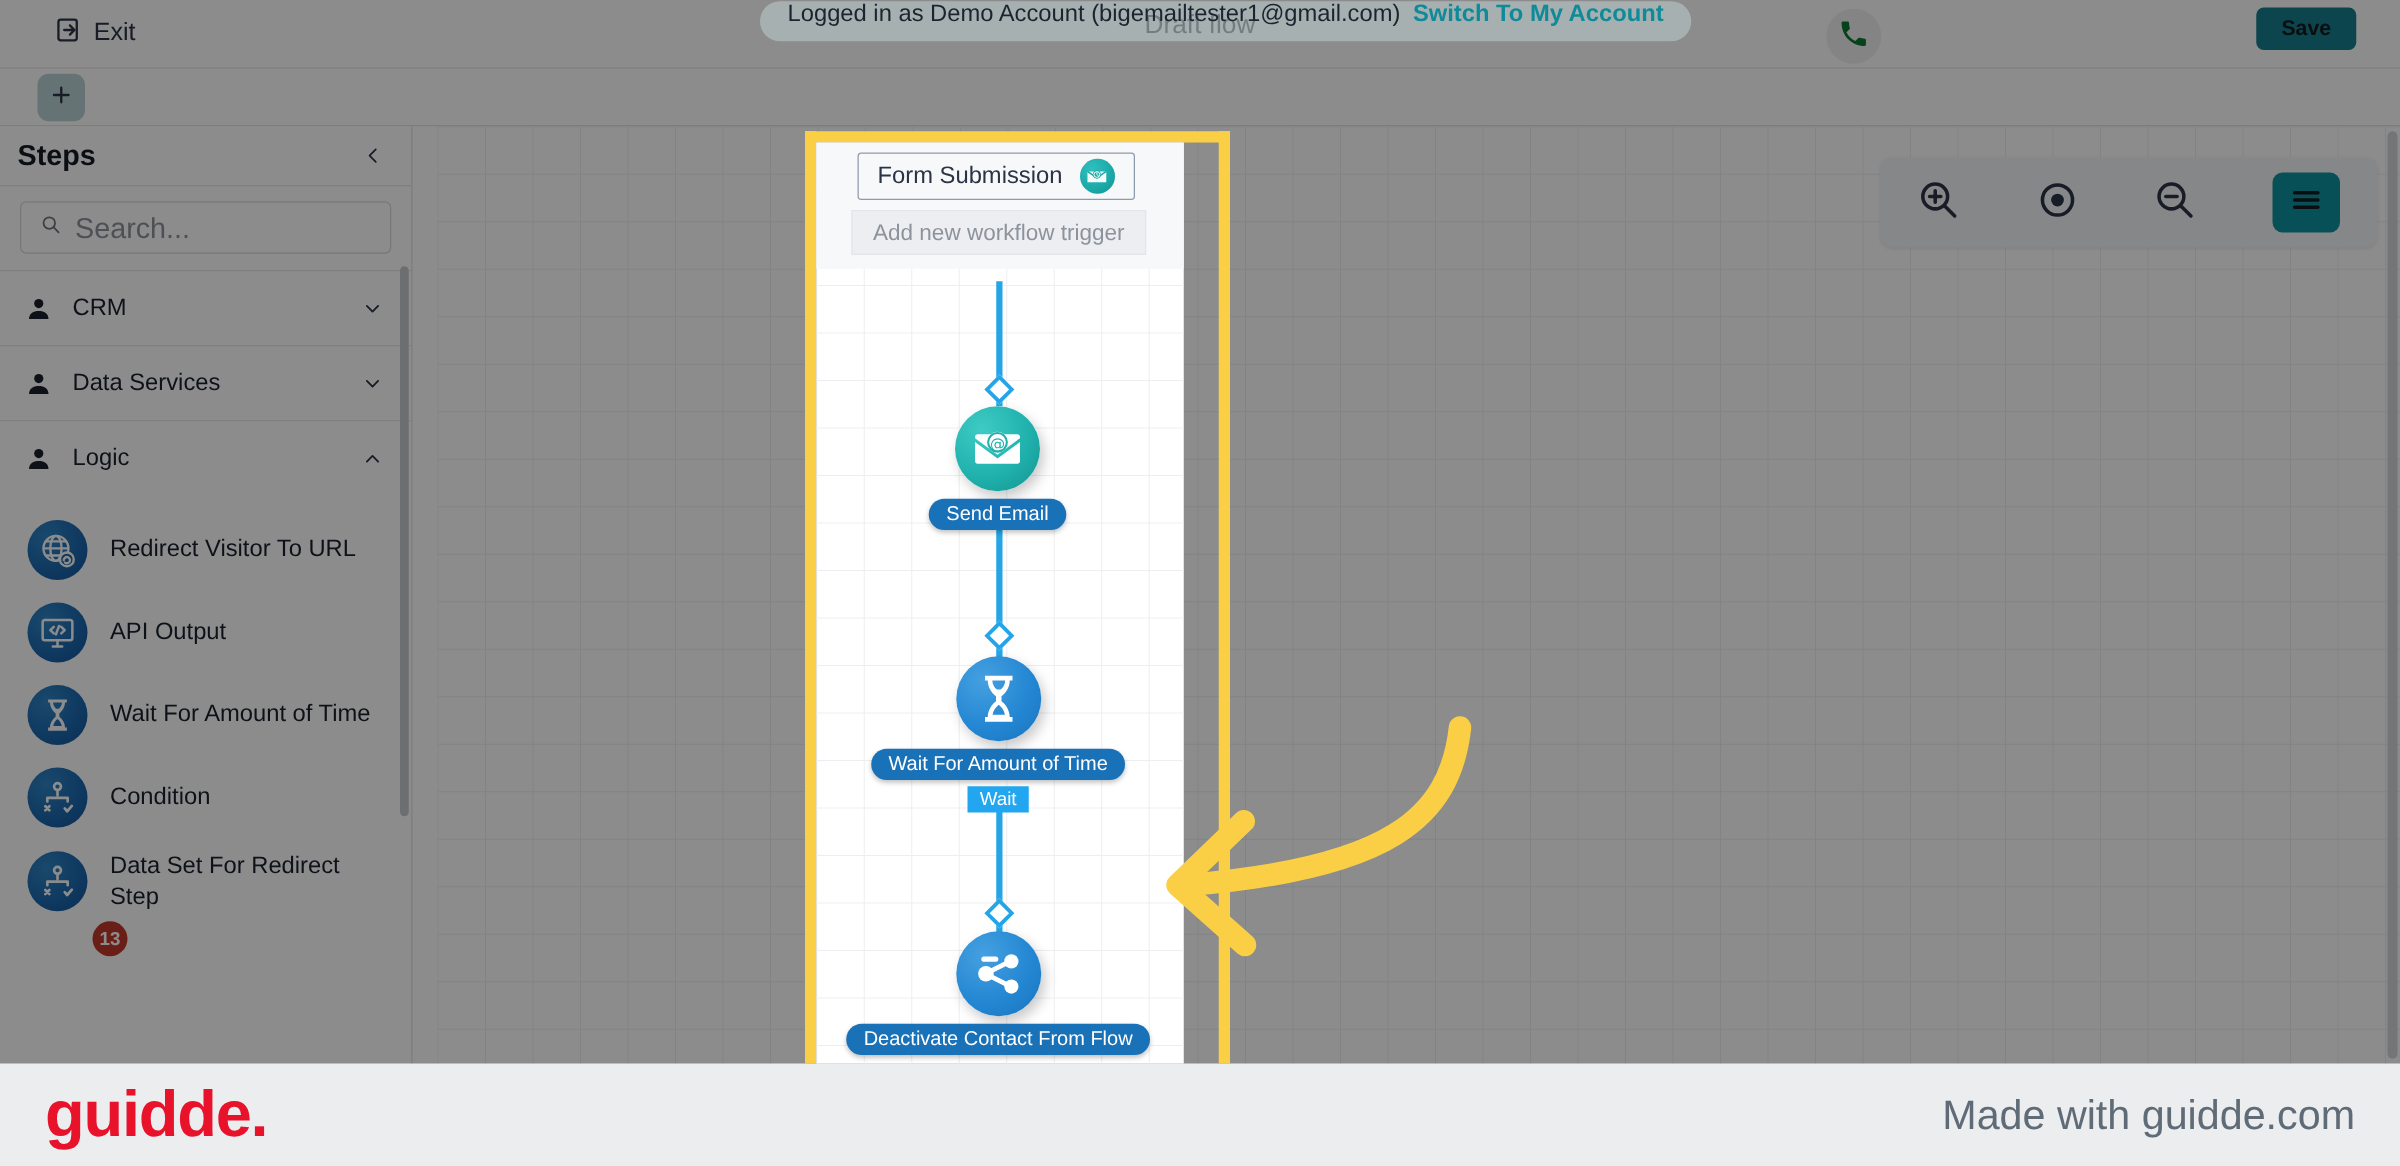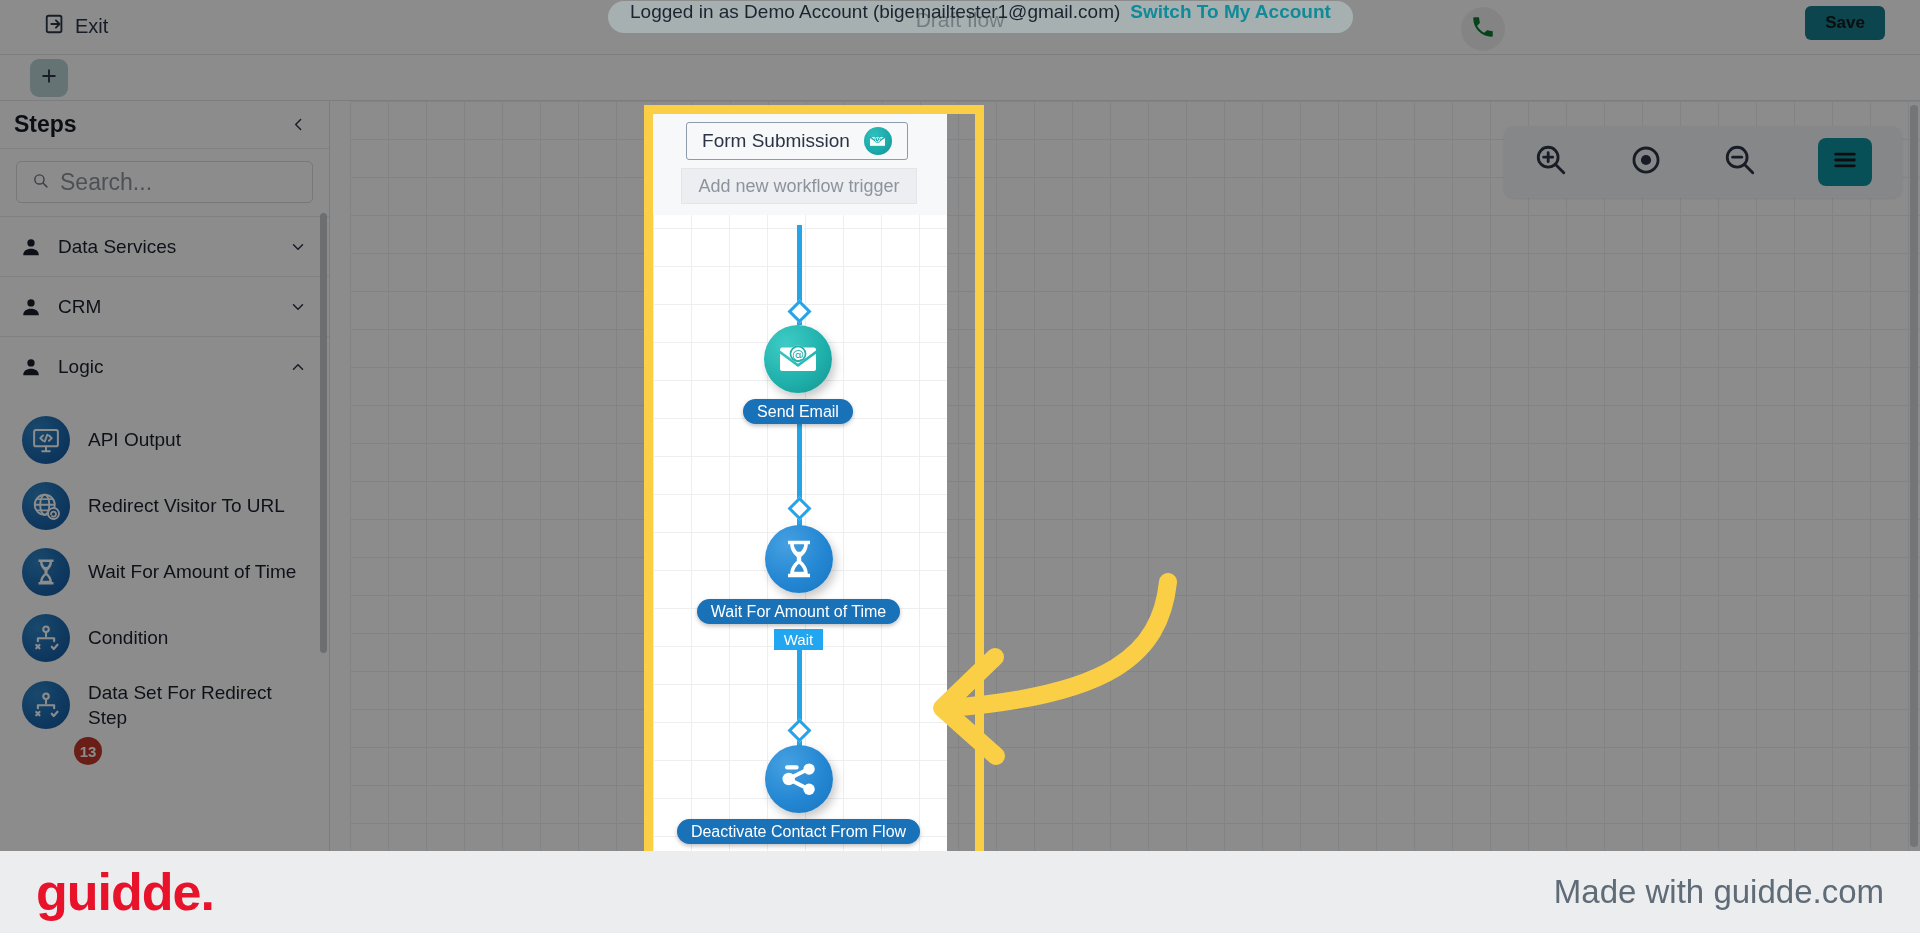--- a/index.html
+++ b/index.html
@@ -403,36 +403,36 @@
       </div>
     </div>
 
     <div class="cat">
       <span class="person">
         <svg viewBox="0 0 24 24" fill="#1a212c">
             <circle cx="12" cy="7.5" r="4"></circle>
             <path d="M3.5 21c0-4.7 3.8-7 8.5-7s8.5 2.3 8.5 7z"></path>
           </svg>
       </span>
-      <span class="cat-label">Data Services</span>
+      <span class="cat-label">CRM</span>
       <span class="chev">
         <svg viewBox="0 0 24 24" fill="none" stroke="#2b3445" stroke-width="2" stroke-linecap="round" stroke-linejoin="round">
             <path d="M6 9l6 6 6-6"></path>
           </svg>
       </span>
     </div>
 
     <div class="cat">
       <span class="person">
         <svg viewBox="0 0 24 24" fill="#1a212c">
             <circle cx="12" cy="7.5" r="4"></circle>
             <path d="M3.5 21c0-4.7 3.8-7 8.5-7s8.5 2.3 8.5 7z"></path>
           </svg>
       </span>
-      <span class="cat-label">CRM</span>
+      <span class="cat-label">Data Services</span>
       <span class="chev">
         <svg viewBox="0 0 24 24" fill="none" stroke="#2b3445" stroke-width="2" stroke-linecap="round" stroke-linejoin="round">
             <path d="M6 9l6 6 6-6"></path>
           </svg>
       </span>
     </div>
 
     <div class="cat" style="border-bottom:none;">
       <span class="person">
         <svg viewBox="0 0 24 24" fill="#1a212c">
@@ -442,43 +442,43 @@
       </span>
       <span class="cat-label">Logic</span>
       <span class="chev">
         <svg viewBox="0 0 24 24" fill="none" stroke="#2b3445" stroke-width="2" stroke-linecap="round" stroke-linejoin="round">
             <path d="M18 15l-6-6-6 6"></path>
           </svg>
       </span>
     </div>
 
     <div class="steplist">
-
-      <div class="step-item">
-        <span class="step-ico">
-          <svg viewBox="0 0 24 24" fill="none" stroke="#fff" stroke-width="1.6">
-            <rect x="2.5" y="4" width="19" height="13" rx="1.5"></rect>
-            <path d="M9 21h6M12 17v4" stroke-linecap="round"></path>
-            <path d="M9.6 8.4L7.4 10.5l2.2 2.1M14.4 8.4l2.2 2.1-2.2 2.1M13 7.8l-2 5.4" stroke-linecap="round" stroke-linejoin="round"></path>
-          </svg>
-        </span>
-        <span class="step-label">API Output</span>
-      </div>
 
       <div class="step-item">
         <span class="step-ico">
           <svg viewBox="0 0 24 24" fill="none" stroke="#fff" stroke-width="1.5">
             <circle cx="11" cy="11" r="8"></circle>
             <ellipse cx="11" cy="11" rx="3.6" ry="8"></ellipse>
             <path d="M3 11h16M4.4 6.5h13.2M4.4 15.5h13.2"></path>
             <circle cx="18" cy="18" r="4.4" fill="#1b66ad" stroke="#fff"></circle>
             <path d="M16 18.6a2 2 0 1 1 .8 1.5" stroke-linecap="round"></path>
           </svg>
         </span>
         <span class="step-label">Redirect Visitor To URL</span>
+      </div>
+
+      <div class="step-item">
+        <span class="step-ico">
+          <svg viewBox="0 0 24 24" fill="none" stroke="#fff" stroke-width="1.6">
+            <rect x="2.5" y="4" width="19" height="13" rx="1.5"></rect>
+            <path d="M9 21h6M12 17v4" stroke-linecap="round"></path>
+            <path d="M9.6 8.4L7.4 10.5l2.2 2.1M14.4 8.4l2.2 2.1-2.2 2.1M13 7.8l-2 5.4" stroke-linecap="round" stroke-linejoin="round"></path>
+          </svg>
+        </span>
+        <span class="step-label">API Output</span>
       </div>
 
       <div class="step-item">
         <span class="step-ico">
           <svg viewBox="0 0 24 24" fill="#fff">
             <path d="M6 2h12v2h-1.2c0 3-1.8 5.5-3.6 6.9v2.2C15 14.5 16.8 17 16.8 20H18v2H6v-2h1.2c0-3 1.8-5.5 3.6-6.9v-2.2C9 9.5 7.2 7 7.2 4H6V2zm3.2 2c0 1.6.9 3.1 2 4h1.6c1.1-.9 2-2.4 2-4H9.2zM12 14.6c-1.3 1-2.4 2.6-2.7 4.4h5.4c-.3-1.8-1.4-3.4-2.7-4.4z"></path>
           </svg>
         </span>
         <span class="step-label">Wait For Amount of Time</span>
       </div>

